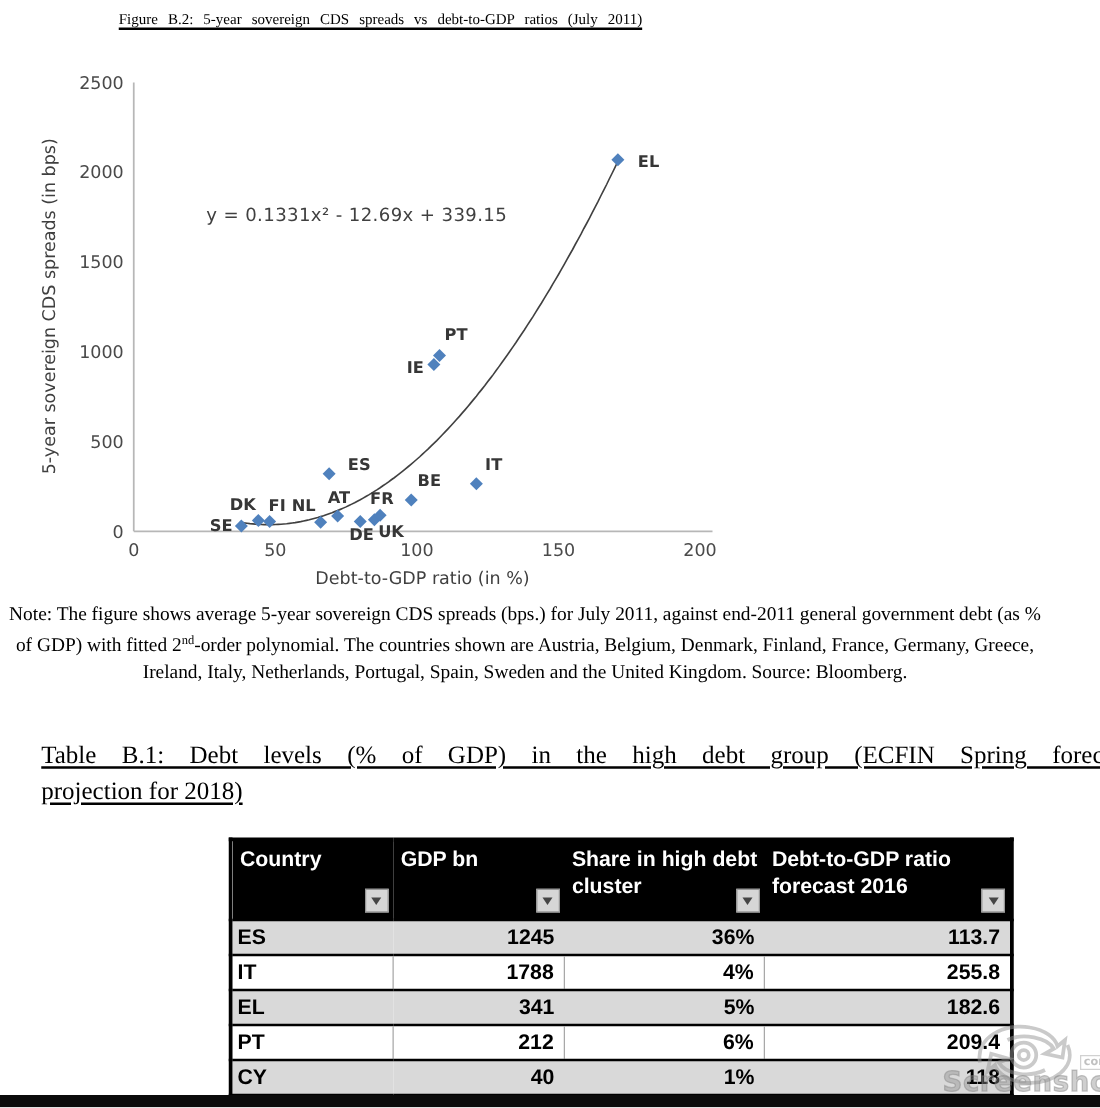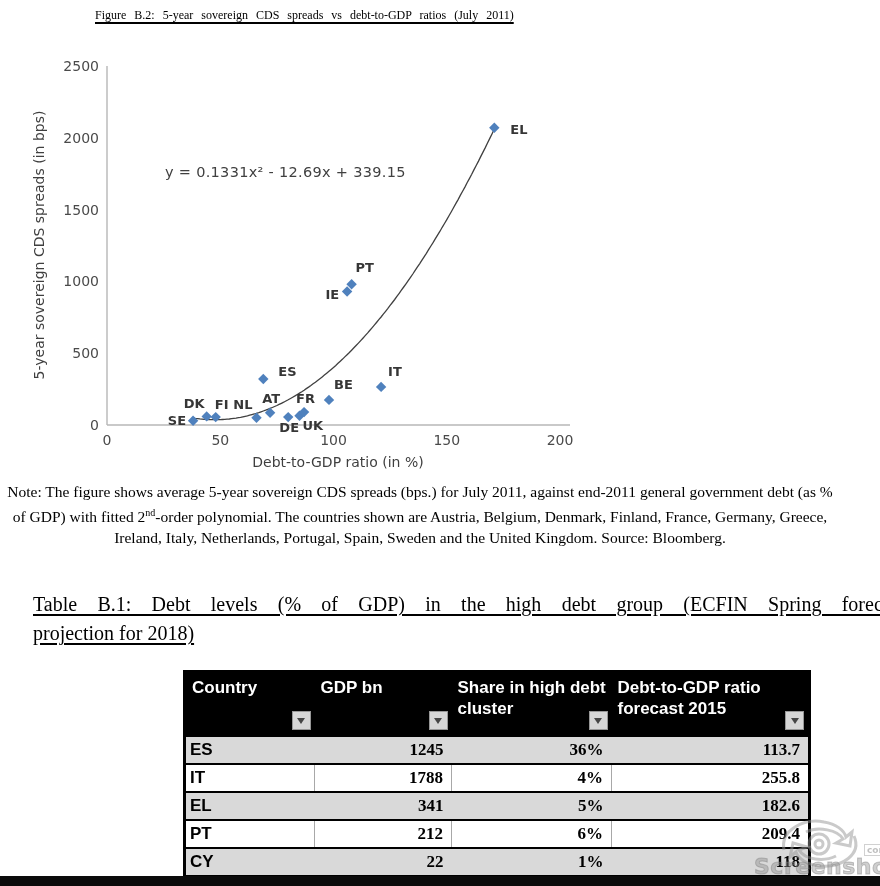--- a/index.html
+++ b/index.html
@@ -28,21 +28,21 @@
   
   table.data{position:absolute;left:150px;top:670px;width:625px;border-collapse:collapse;
              table-layout:fixed;border:3px solid #000;
              font-family:"Liberation Sans",sans-serif;font-weight:700;font-size:17px;margin-left:33px;}
   table.data thead th{background:#000;color:#fff;height:58px;vertical-align:top;text-align:left;
              padding:4px 0 0 6px;position:relative;line-height:21px;font-size:17px;}
   table.data tbody td{height:26px;padding:0 8px 0 4px;border-top:2px solid #000;overflow:hidden;}
   tr.gray td{background:#d9d9d9;}
   tr.white td{background:#fff;}
   tr.white td + td{border-left:1px solid #a8a8a8;}
-  td.num{text-align:right;font-family:Liberation Serif, serif;}
+  td.num{text-align:right;}
   .filter-btn{position:absolute;right:4px;bottom:5px;width:19px;height:19px;background:#d6d6d6;
               border:1px solid #979797;display:flex;align-items:center;justify-content:center;
               box-sizing:border-box;cursor:pointer;}
   .tri{width:0;height:0;border-left:4.5px solid transparent;border-right:4.5px solid transparent;
        border-top:6px solid #454545;}
 
   
   .watermark{position:absolute;left:752px;top:810px;width:160px;height:74px;pointer-events:none;}
   .wm-text{position:absolute;left:2px;top:44px;font-family:"DejaVu Sans",sans-serif;
            font-size:22px;font-weight:800;letter-spacing:.5px;color:rgba(140,140,140,0.42);
@@ -123,21 +123,21 @@
       <tr>
         <th><span>Country</span><span class="filter-btn">
               <span class="tri"></span>
             </span></th>
         <th><span>GDP bn</span><span class="filter-btn">
               <span class="tri"></span>
             </span></th>
         <th><span>Share in high debt cluster</span><span class="filter-btn">
               <span class="tri"></span>
             </span></th>
-        <th><span>Debt-to-GDP ratio forecast 2015</span><span class="filter-btn">
+        <th><span>Debt-to-GDP ratio forecast 2016</span><span class="filter-btn">
               <span class="tri"></span>
             </span></th>
       </tr>
     </thead>
     <tbody>
       <tr class="gray">
         <td>ES</td>
         <td class="num">1245</td>
         <td class="num">36%</td>
         <td class="num">113.7</td>
@@ -155,21 +155,21 @@
         <td class="num">182.6</td>
       </tr>
       <tr class="white">
         <td>PT</td>
         <td class="num">212</td>
         <td class="num">6%</td>
         <td class="num">209.4</td>
       </tr>
       <tr class="gray">
         <td>CY</td>
-        <td class="num">22</td>
+        <td class="num">40</td>
         <td class="num">1%</td>
         <td class="num">118</td>
       </tr>
     </tbody>
   </table>
 
   <div class="watermark">
     <svg width="110" height="64" style="position:absolute;left:14px;top:0;">
       <g fill="none" stroke="rgba(150,150,150,0.5)" stroke-width="3">
         <path d="M18,40 C14,20 38,8 58,12 C70,14 78,20 80,27 L86,22 L84,36 L70,33 L77,29 C72,20 52,16 40,22"></path>

